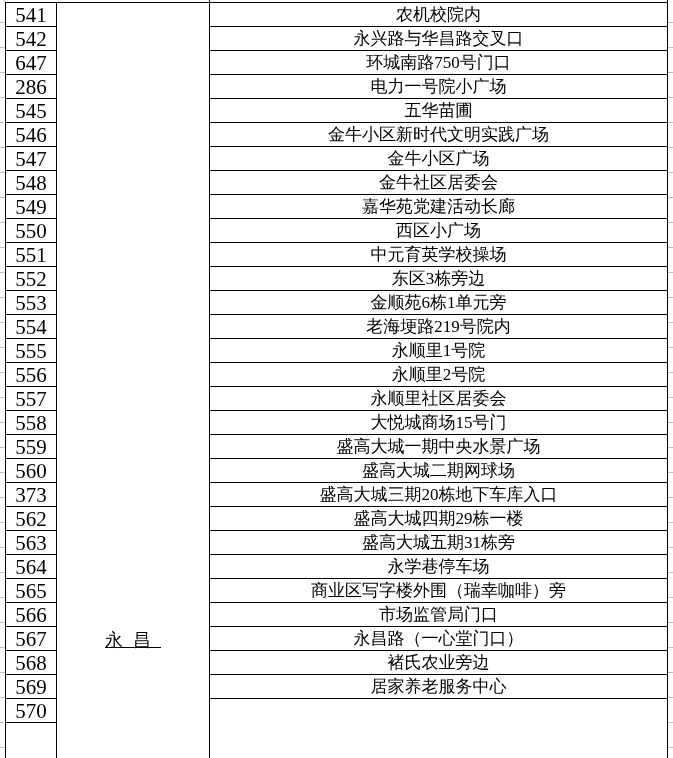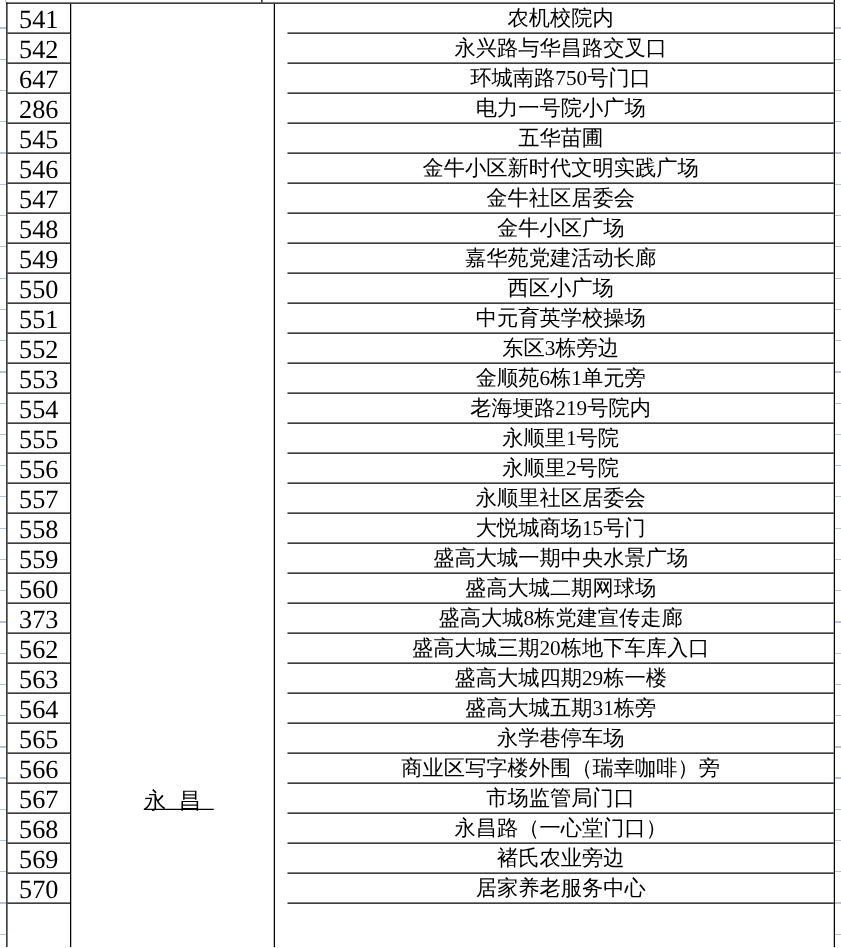--- a/index.html
+++ b/index.html
@@ -33,21 +33,20 @@
   .tick.black-mid{left:209px;background:var(--border);}
   .tick.black-right{left:667px;background:var(--border);}
 
   .table{
     position:absolute;left:5px;top:2px;
     width:663px;height:756px;
     border-top:1px solid var(--border);
     border-left:1px solid var(--border);
     display:flex;
     align-items:stretch;
-    gap:10px;
   }
   .col{height:100%;}
   .col-no{width:51px;border-right:1px solid var(--border);}
   .col-area{width:153px;border-right:1px solid var(--border);text-decoration:underline;}
   .col-loc{flex:1;border-right:1px solid var(--border);}
 
   .cell{
     height:24px;line-height:24px;
     border-bottom:1px solid var(--border);
     text-align:center;
@@ -111,35 +110,34 @@
     <div class="col col-area">
       <div class="area-label">永昌</div>
     </div>
     <div class="col col-loc" id="col-loc">
         <div class="cell loc">农机校院内</div>
         <div class="cell loc">永兴路与华昌路交叉口</div>
         <div class="cell loc">环城南路750号门口</div>
         <div class="cell loc">电力一号院小广场</div>
         <div class="cell loc">五华苗圃</div>
         <div class="cell loc">金牛小区新时代文明实践广场</div>
+        <div class="cell loc">金牛小区广场</div>
         <div class="cell loc">金牛社区居委会</div>
-        <div class="cell loc">金牛小区广场</div>
         <div class="cell loc">嘉华苑党建活动长廊</div>
         <div class="cell loc">西区小广场</div>
         <div class="cell loc">中元育英学校操场</div>
         <div class="cell loc">东区3栋旁边</div>
         <div class="cell loc">金顺苑6栋1单元旁</div>
         <div class="cell loc">老海埂路219号院内</div>
         <div class="cell loc">永顺里1号院</div>
         <div class="cell loc">永顺里2号院</div>
         <div class="cell loc">永顺里社区居委会</div>
         <div class="cell loc">大悦城商场15号门</div>
         <div class="cell loc">盛高大城一期中央水景广场</div>
         <div class="cell loc">盛高大城二期网球场</div>
-        <div class="cell loc">盛高大城8栋党建宣传走廊</div>
         <div class="cell loc">盛高大城三期20栋地下车库入口</div>
         <div class="cell loc">盛高大城四期29栋一楼</div>
         <div class="cell loc">盛高大城五期31栋旁</div>
         <div class="cell loc">永学巷停车场</div>
         <div class="cell loc">商业区写字楼外围（瑞幸咖啡）旁</div>
         <div class="cell loc">市场监管局门口</div>
         <div class="cell loc">永昌路（一心堂门口）</div>
         <div class="cell loc">褚氏农业旁边</div>
         <div class="cell loc">居家养老服务中心</div>
       </div>

